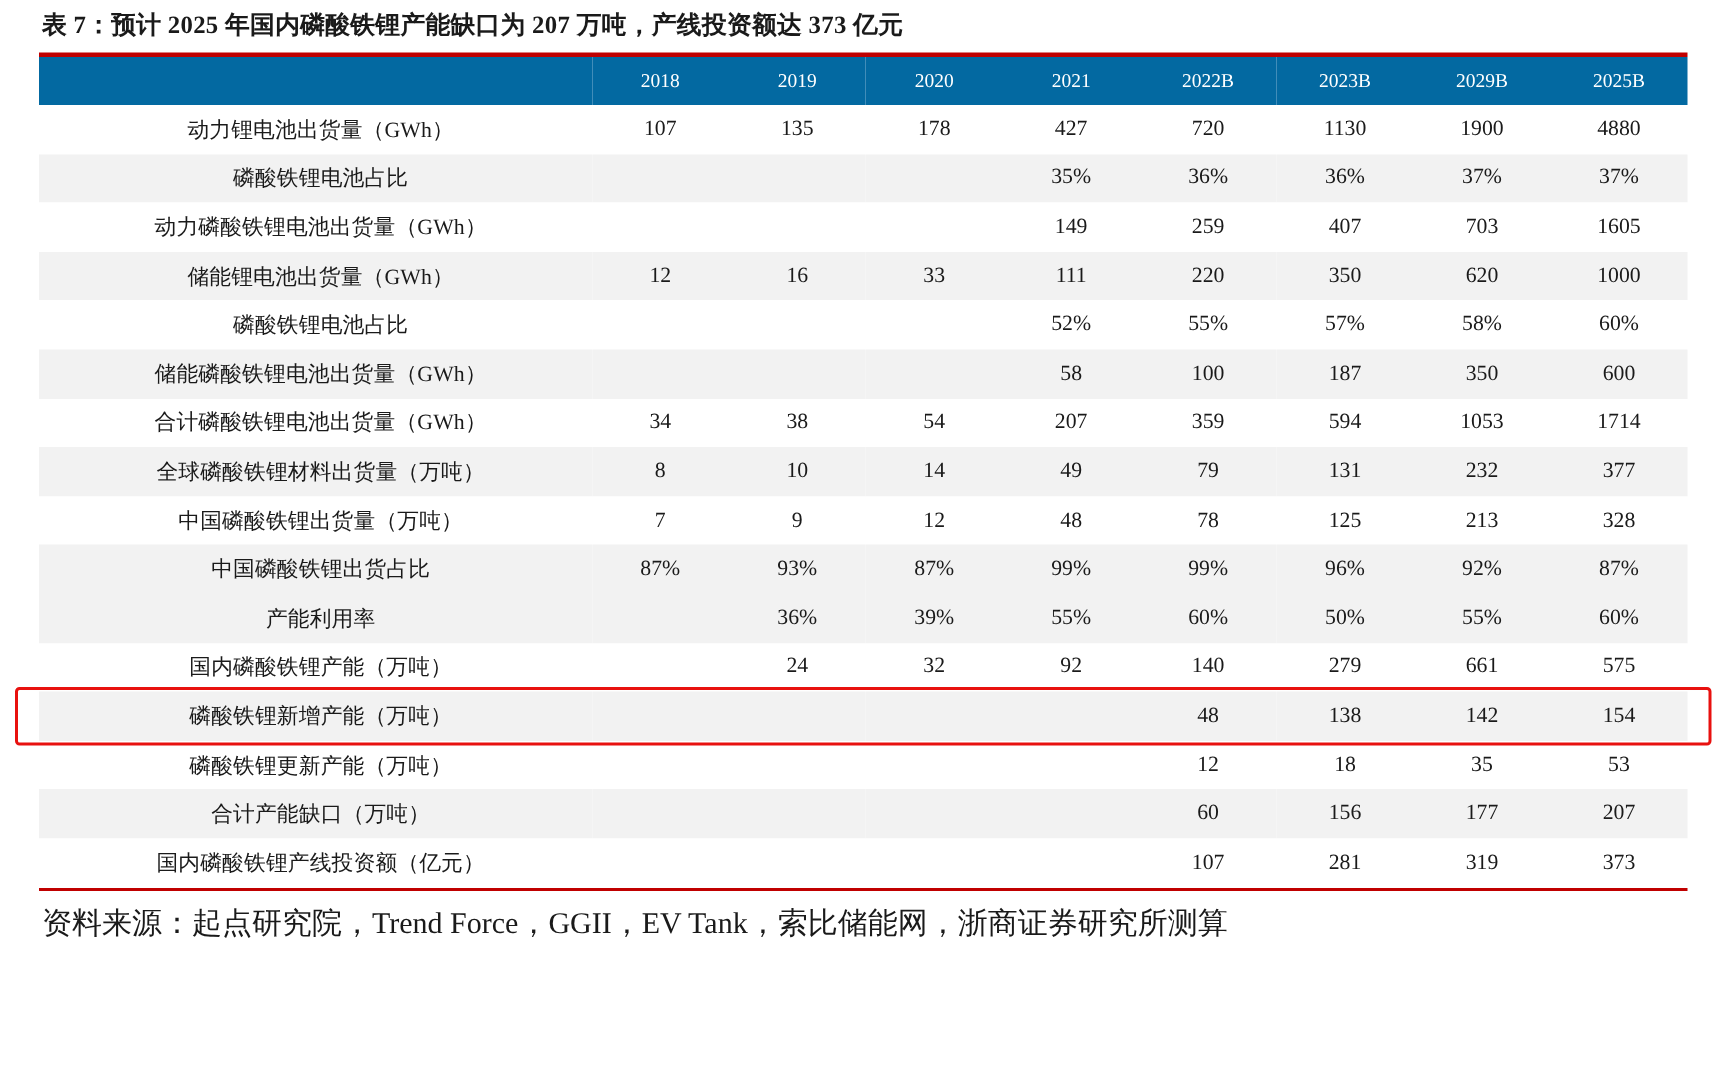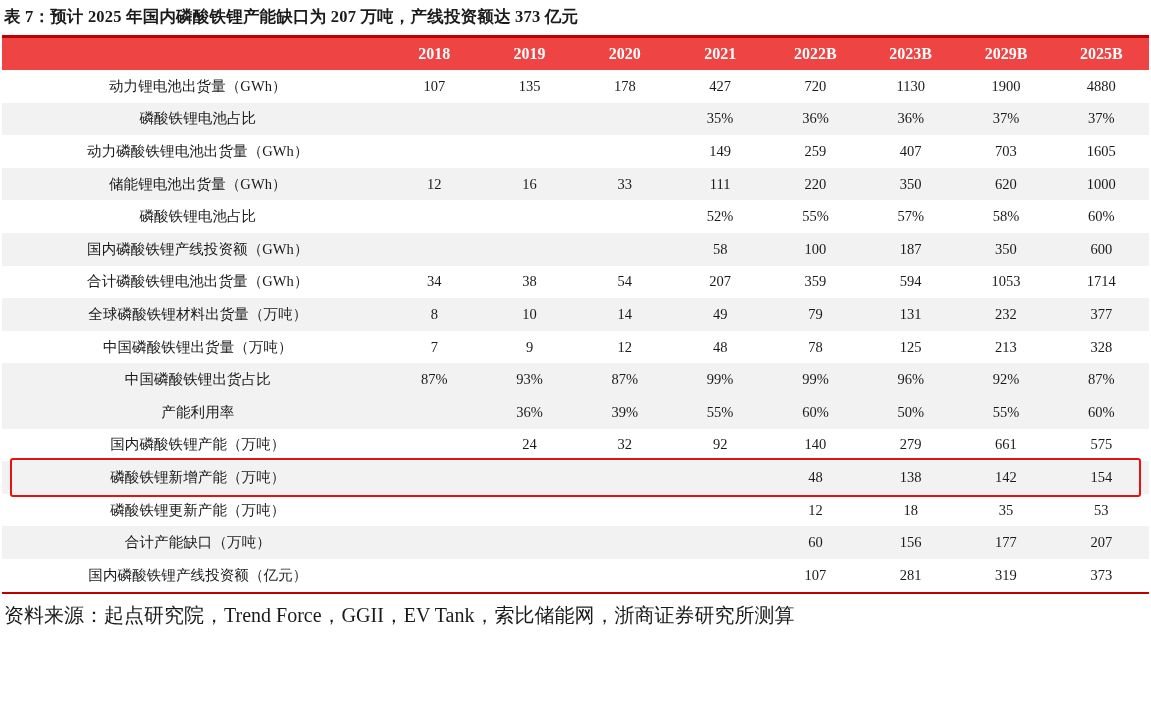--- a/index.html
+++ b/index.html
@@ -12,21 +12,21 @@
     background: #ffffff;
     font-family: "Liberation Serif", "DejaVu Serif", serif;
     color: #1a1a1a;
     overflow: hidden;
   }
   .wrap {
     width: 1151px;
     height: 556px;
     position: relative;
     box-sizing: border-box;
-    padding: 0 2px;
+    padding: 0 26px;
   }
   .title {
     font-size: 16.5px;
     font-weight: bold;
     color: #1a1a1a;
     padding: 6px 2px 7px 2px;
     letter-spacing: 0.2px;
     white-space: nowrap;
   }
   .rule-top {
@@ -34,24 +34,24 @@
     background: #c00000;
     width: 100%;
   }
   table {
     border-collapse: collapse;
     width: 100%;
     table-layout: fixed;
     font-size: 14.5px;
   }
   thead th {
-    background: #ef4444;
+    background: #0369a1;
     color: #ffffff;
-    font-weight: bold;
-    font-size: 16px;
+    font-weight: normal;
+    font-size: 13px;
     height: 30px;
     text-align: center;
     font-family: "Liberation Serif", "DejaVu Serif", serif;
     border: none;
   }
   thead th.rowlabel {
     text-align: left;
     padding-left: 8px;
   }
   tbody td {
@@ -178,21 +178,21 @@
           <td></td>
           <td></td>
           <td></td>
           <td>52%</td>
           <td>55%</td>
           <td>57%</td>
           <td>58%</td>
           <td>60%</td>
         </tr>
         <tr class="alt">
-          <td class="rowlabel">国内磷酸铁锂产线投资额（GWh）</td>
+          <td class="rowlabel">储能磷酸铁锂电池出货量（GWh）</td>
           <td></td>
           <td></td>
           <td></td>
           <td>58</td>
           <td>100</td>
           <td>187</td>
           <td>350</td>
           <td>600</td>
         </tr>
         <tr class="plain">

